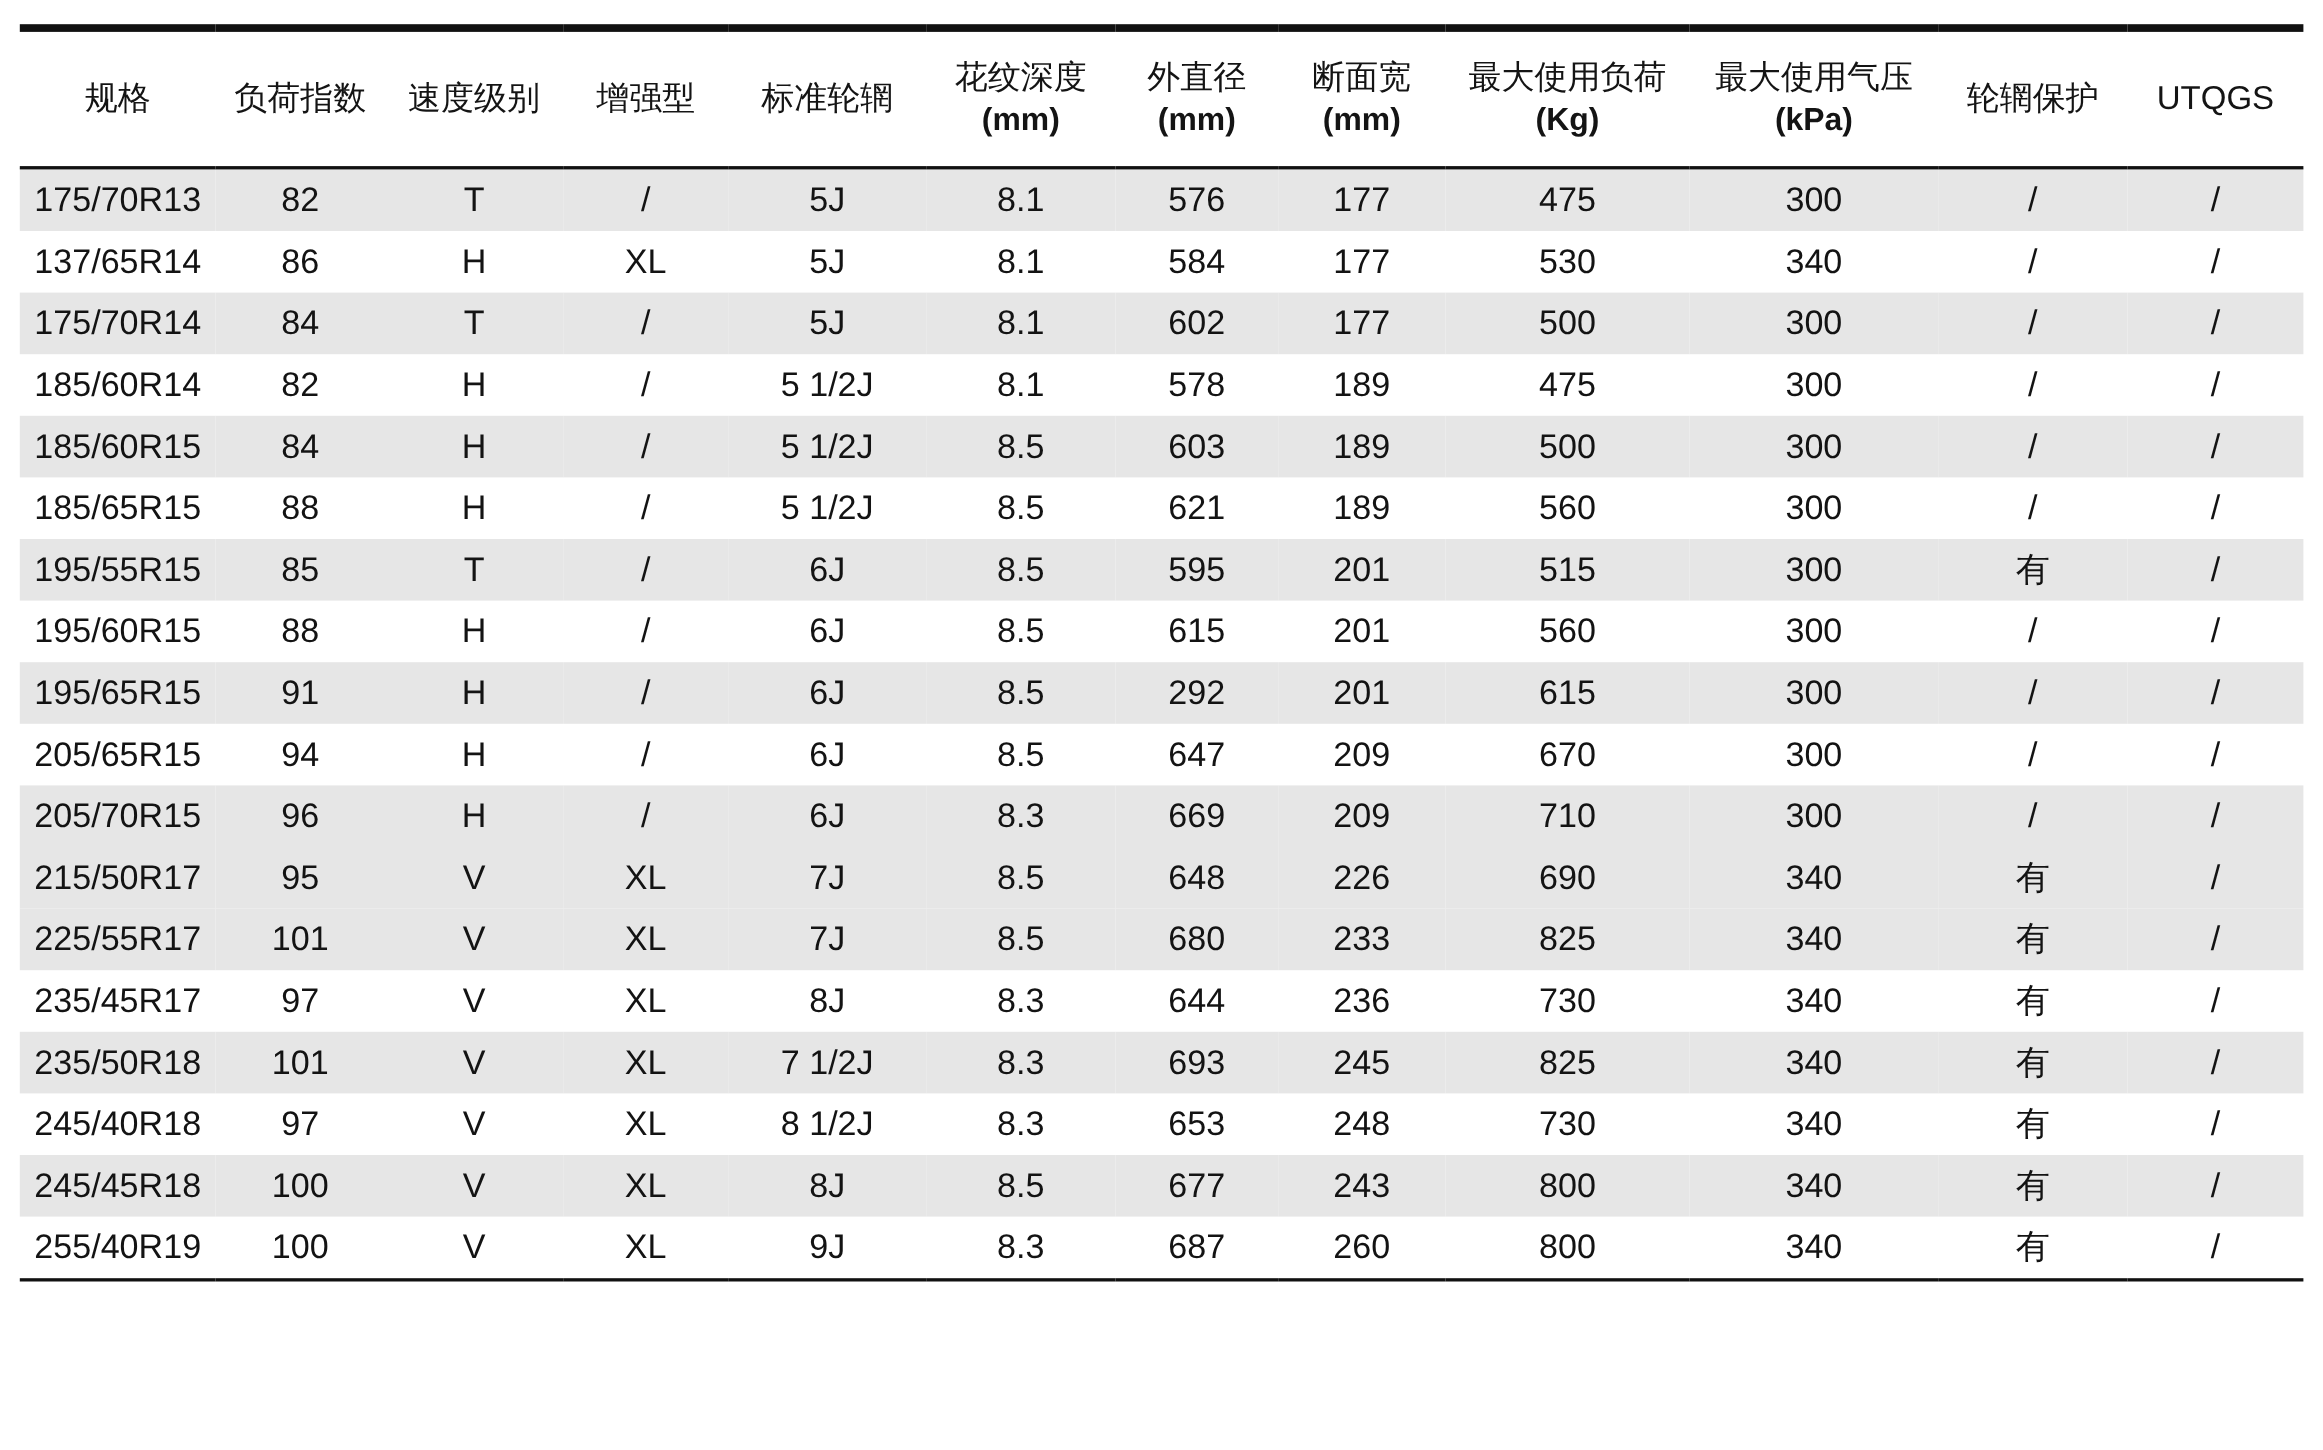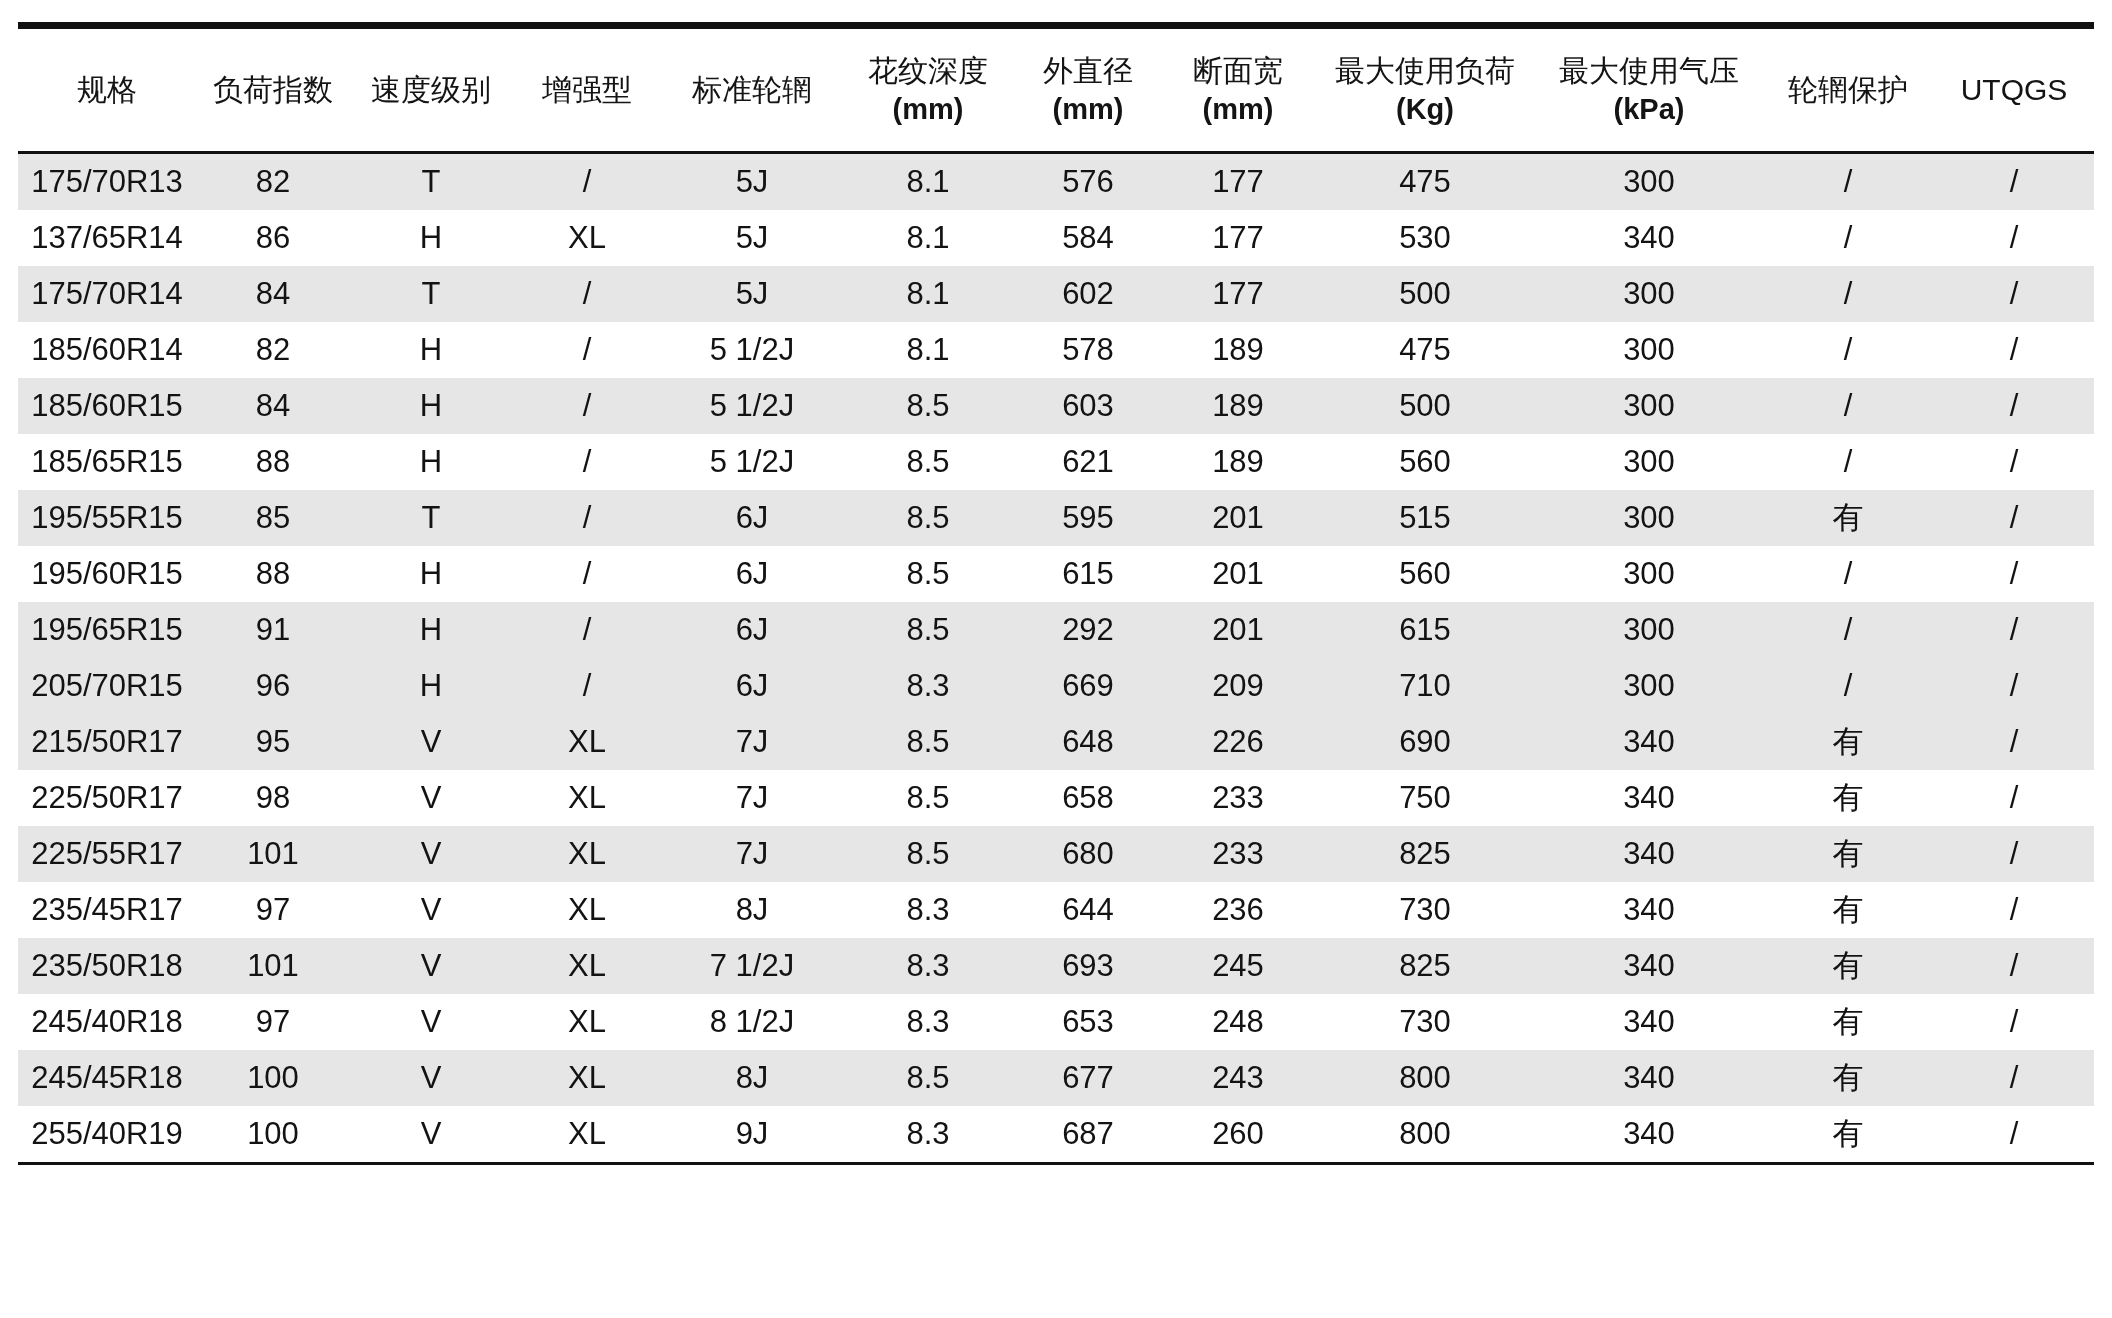--- a/index.html
+++ b/index.html
@@ -229,20 +229,34 @@
           <td>/</td>
           <td>6J</td>
           <td>8.5</td>
           <td>292</td>
           <td>201</td>
           <td>615</td>
           <td>300</td>
           <td>/</td>
           <td>/</td>
         </tr>
+        <tr>
+          <td>205/65R15</td>
+          <td>94</td>
+          <td>H</td>
+          <td>/</td>
+          <td>6J</td>
+          <td>8.5</td>
+          <td>647</td>
+          <td>209</td>
+          <td>670</td>
+          <td>300</td>
+          <td>/</td>
+          <td>/</td>
+        </tr>
         <tr class="shade">
           <td>205/70R15</td>
           <td>96</td>
           <td>H</td>
           <td>/</td>
           <td>6J</td>
           <td>8.3</td>
           <td>669</td>
           <td>209</td>
           <td>710</td>
@@ -253,34 +267,20 @@
         <tr class="shade">
           <td>215/50R17</td>
           <td>95</td>
           <td>V</td>
           <td>XL</td>
           <td>7J</td>
           <td>8.5</td>
           <td>648</td>
           <td>226</td>
           <td>690</td>
-          <td>340</td>
-          <td>有</td>
-          <td>/</td>
-        </tr>
-        <tr>
-          <td>225/50R17</td>
-          <td>98</td>
-          <td>V</td>
-          <td>XL</td>
-          <td>7J</td>
-          <td>8.5</td>
-          <td>658</td>
-          <td>233</td>
-          <td>750</td>
           <td>340</td>
           <td>有</td>
           <td>/</td>
         </tr>
         <tr class="shade">
           <td>225/55R17</td>
           <td>101</td>
           <td>V</td>
           <td>XL</td>
           <td>7J</td>

